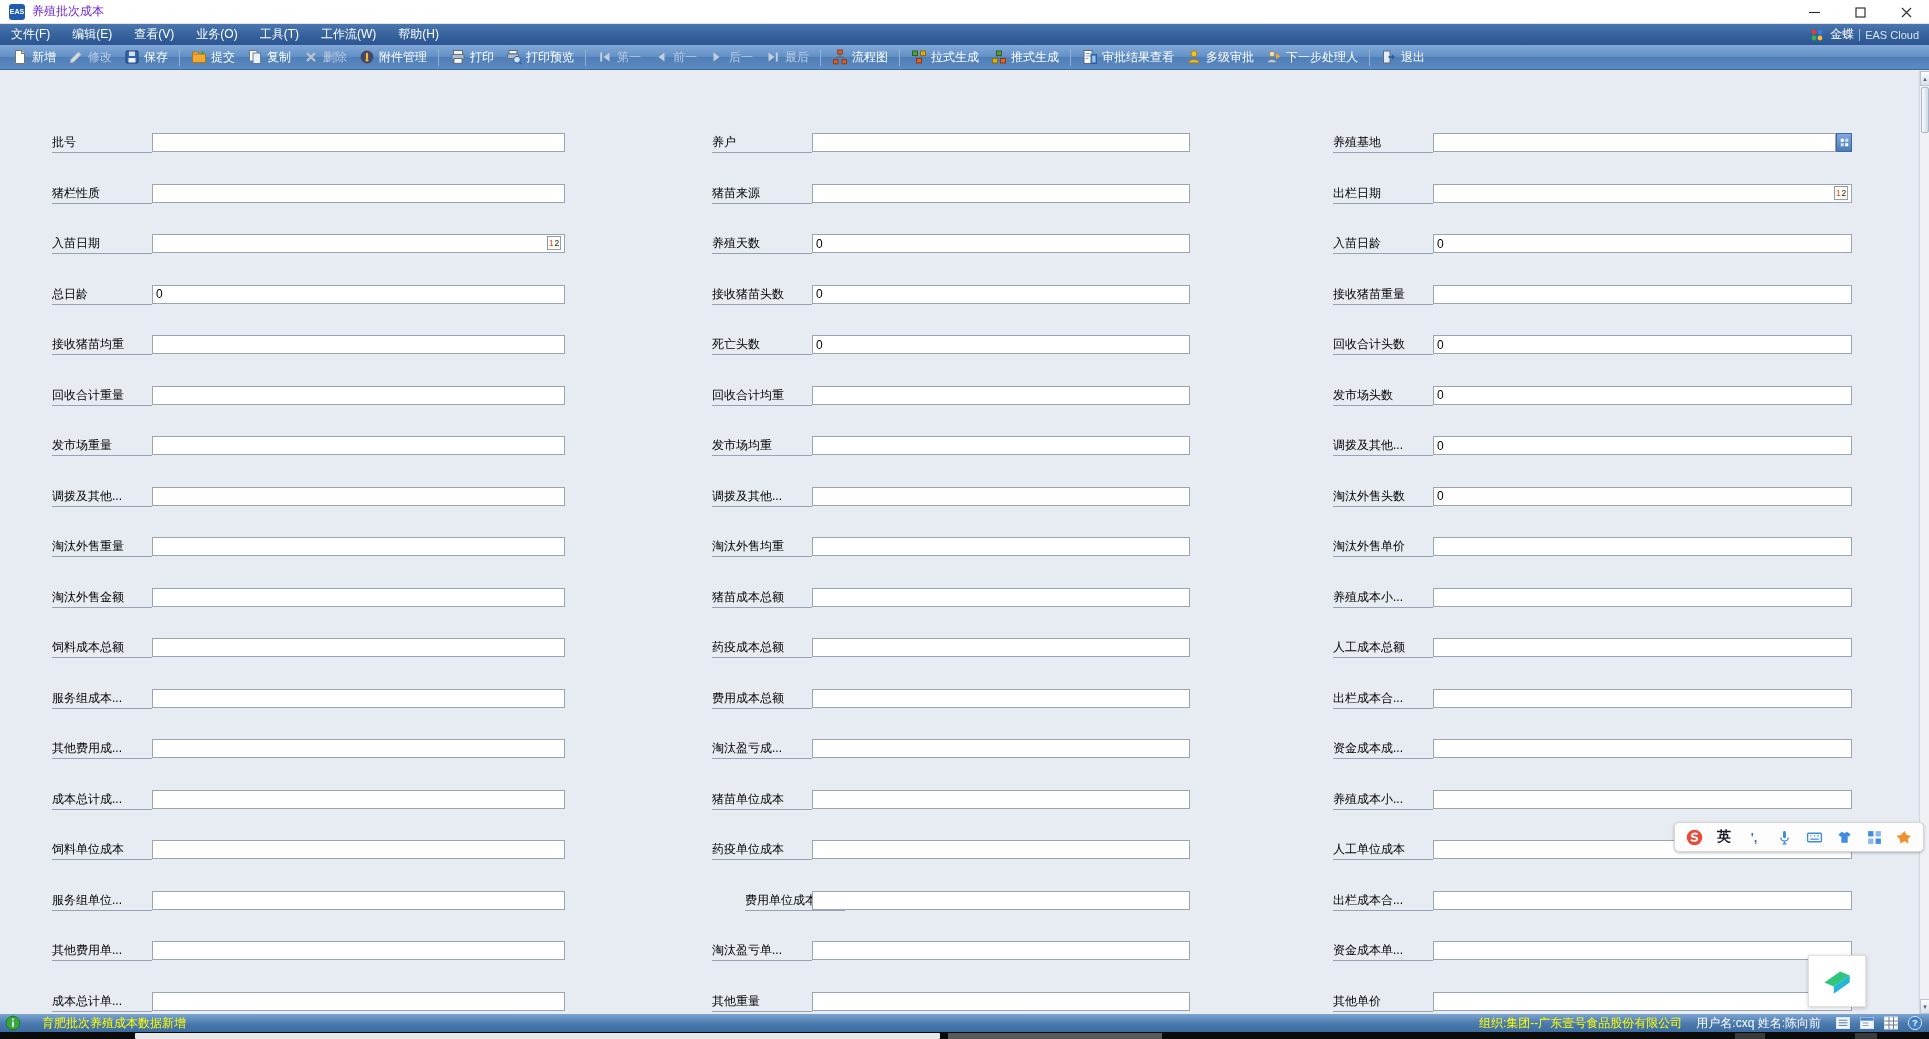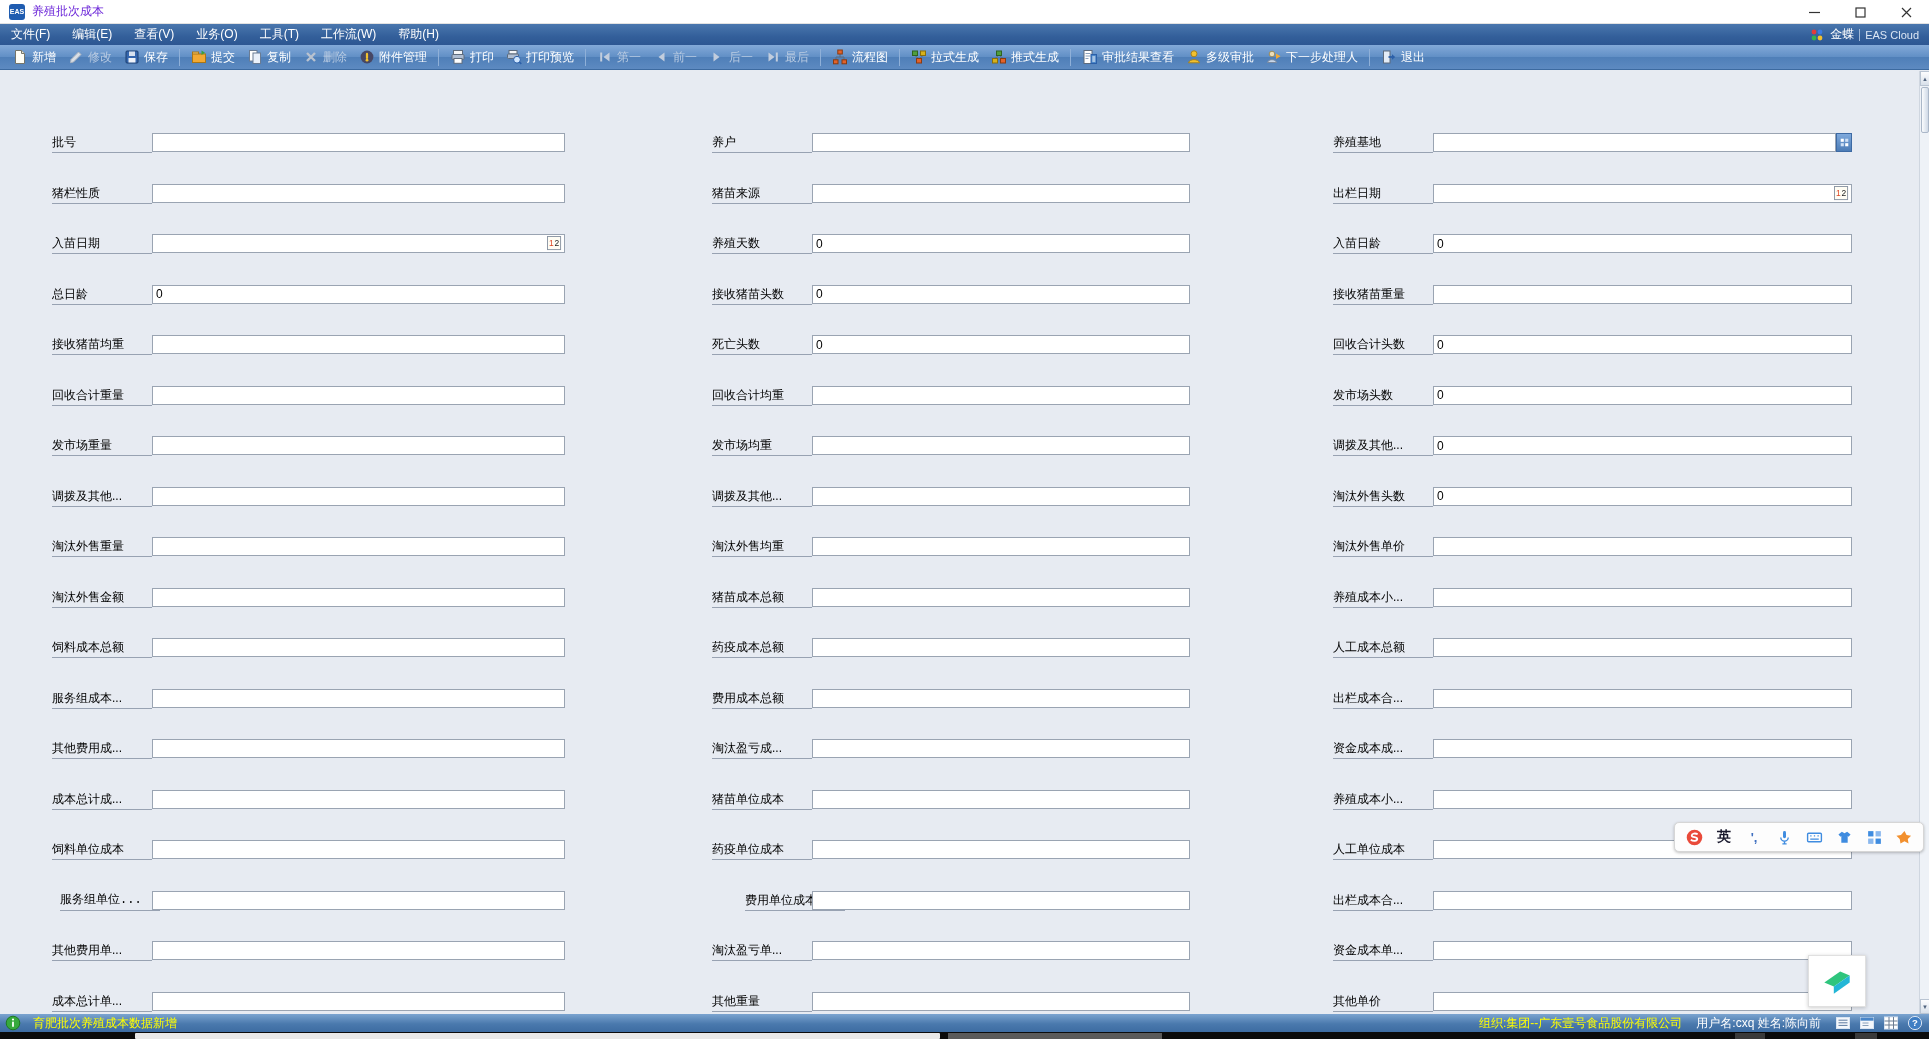--- a/index.html
+++ b/index.html
@@ -42,21 +42,21 @@
   .date-ico { position:absolute; width:15px; height:15px; top:2px; }
 
   
   .scrollbar { position:absolute; top:71px; right:0; width:10px; height:943px; background:#eef2f7; border-left:1px solid #cfd6e0; }
   .sb-btn { position:absolute; left:0; width:10px; height:15px; background:linear-gradient(#fdfdfe,#d8e0ea); border:1px solid #b9c4d2; display:flex; align-items:center; justify-content:center; font-size:6px; color:#51637e; }
   .sb-thumb { position:absolute; left:1px; top:16px; width:8px; height:46px; background:linear-gradient(90deg,#fafcfe,#cfd9e6); border:1px solid #aab7c8; border-radius:2px; }
 
   
   .statusbar { position:absolute; top:1014px; left:0; width:100%; height:18px;
     background:linear-gradient(#7ba4d0,#4a79ad 55%,#3d6ca2); display:flex; align-items:center; font-size:12px; }
-  .status-msg { color:#ffff00; margin-left:12px; }
+  .status-msg { color:#ffff00; margin-left:21px; }
   .status-right { position:absolute; right:6px; display:flex; align-items:center; gap:14px; }
   .status-org { color:#ffff00; }
   .status-user { color:#ffffff; }
   .status-icons { display:flex; gap:8px; align-items:center; }
   .status-ico { width:16px; height:16px; }
 
   
   .taskbar-strip { position:absolute; top:1032px; left:0; width:100%; height:7px; background:#0b0b0b; }
   .ts-seg1 { position:absolute; left:135px; top:1px; width:805px; height:6px; background:#e8e8e8; border-radius:1px; }
   .ts-seg2 { position:absolute; left:948px; top:1px; width:214px; height:6px; background:#5a5a5a; }
@@ -344,21 +344,21 @@
       </div>
       <div class="form-row" style="top: 718.5px; left: 0px; width: 100%;">
         <div class="f-label" style="left: 52px; width: 100px;">成本总计成...</div>
         <input class="f-input" type="text" style="left: 152px; width: 413px;">
       </div>
       <div class="form-row" style="top: 769px; left: 0px; width: 100%;">
         <div class="f-label" style="left: 52px; width: 100px;">饲料单位成本</div>
         <input class="f-input" type="text" style="left: 152px; width: 413px;">
       </div>
       <div class="form-row" style="top: 819.5px; left: 0px; width: 100%;">
-        <div class="f-label" style="left: 60px; width: 100px; font-family: Liberation Mono, monospace;">服务组单位...</div>
+        <div class="f-label" style="left: 52px; width: 100px;">服务组单位...</div>
         <input class="f-input" type="text" style="left: 152px; width: 413px;">
       </div>
       <div class="form-row" style="top: 870px; left: 0px; width: 100%;">
         <div class="f-label" style="left: 52px; width: 100px;">其他费用单...</div>
         <input class="f-input" type="text" style="left: 152px; width: 413px;">
       </div>
       <div class="form-row" style="top: 920.5px; left: 0px; width: 100%;">
         <div class="f-label" style="left: 52px; width: 100px;">成本总计单...</div>
         <input class="f-input" type="text" style="left: 152px; width: 413px;">
       </div>

